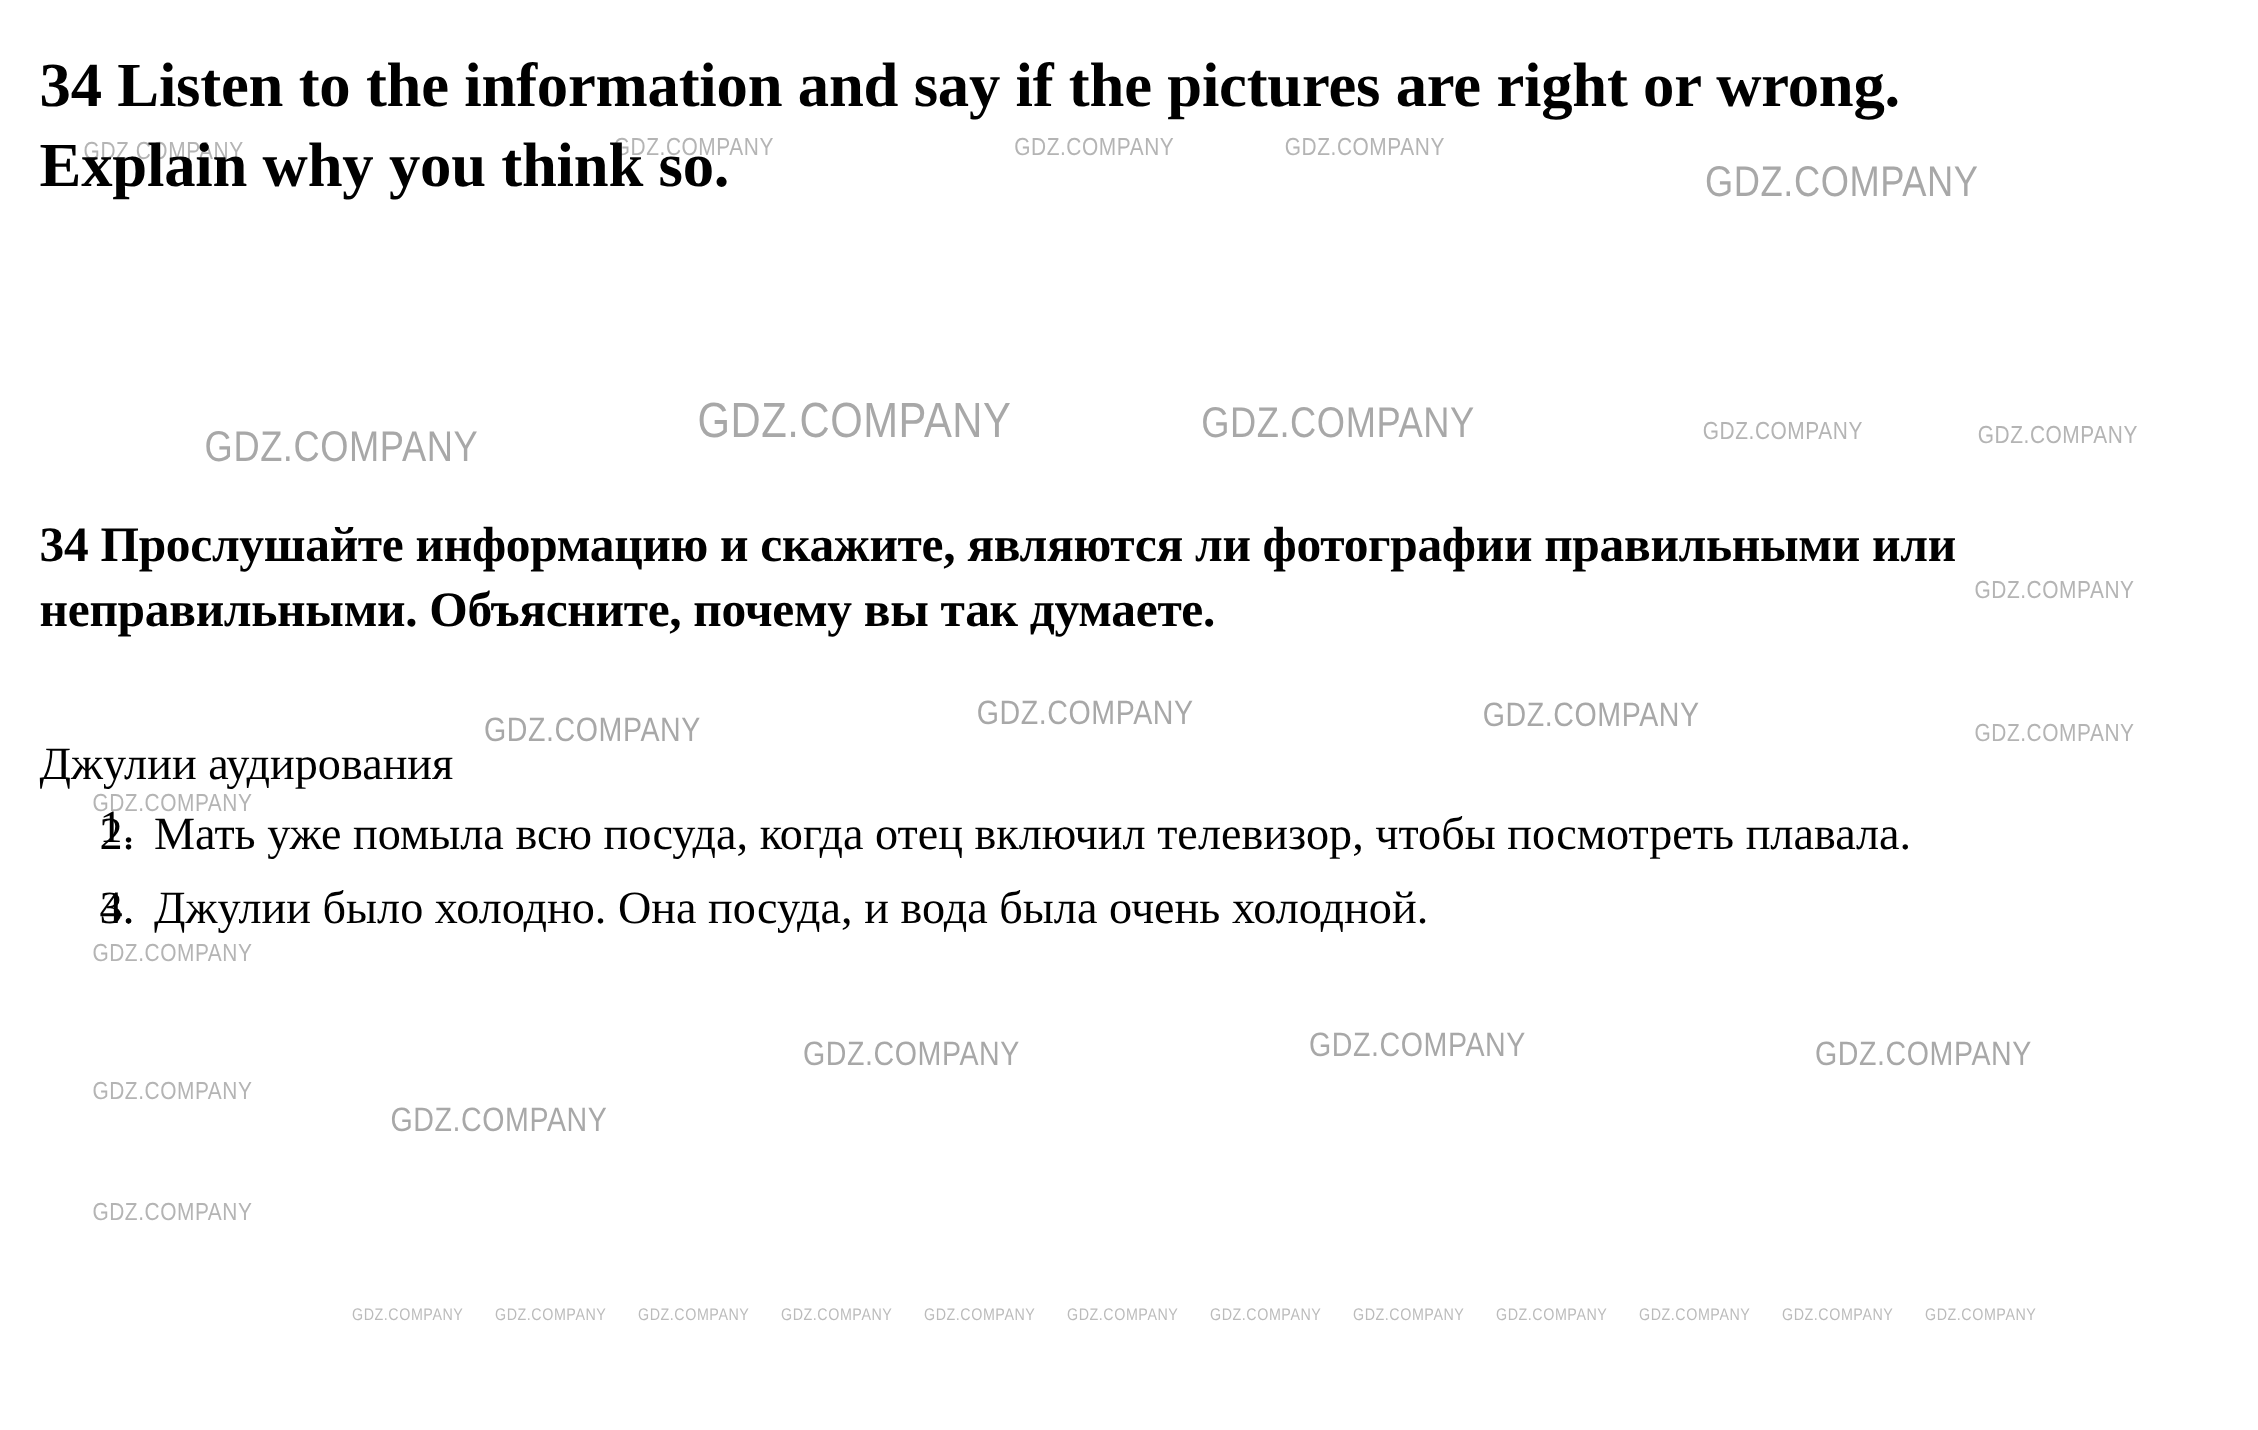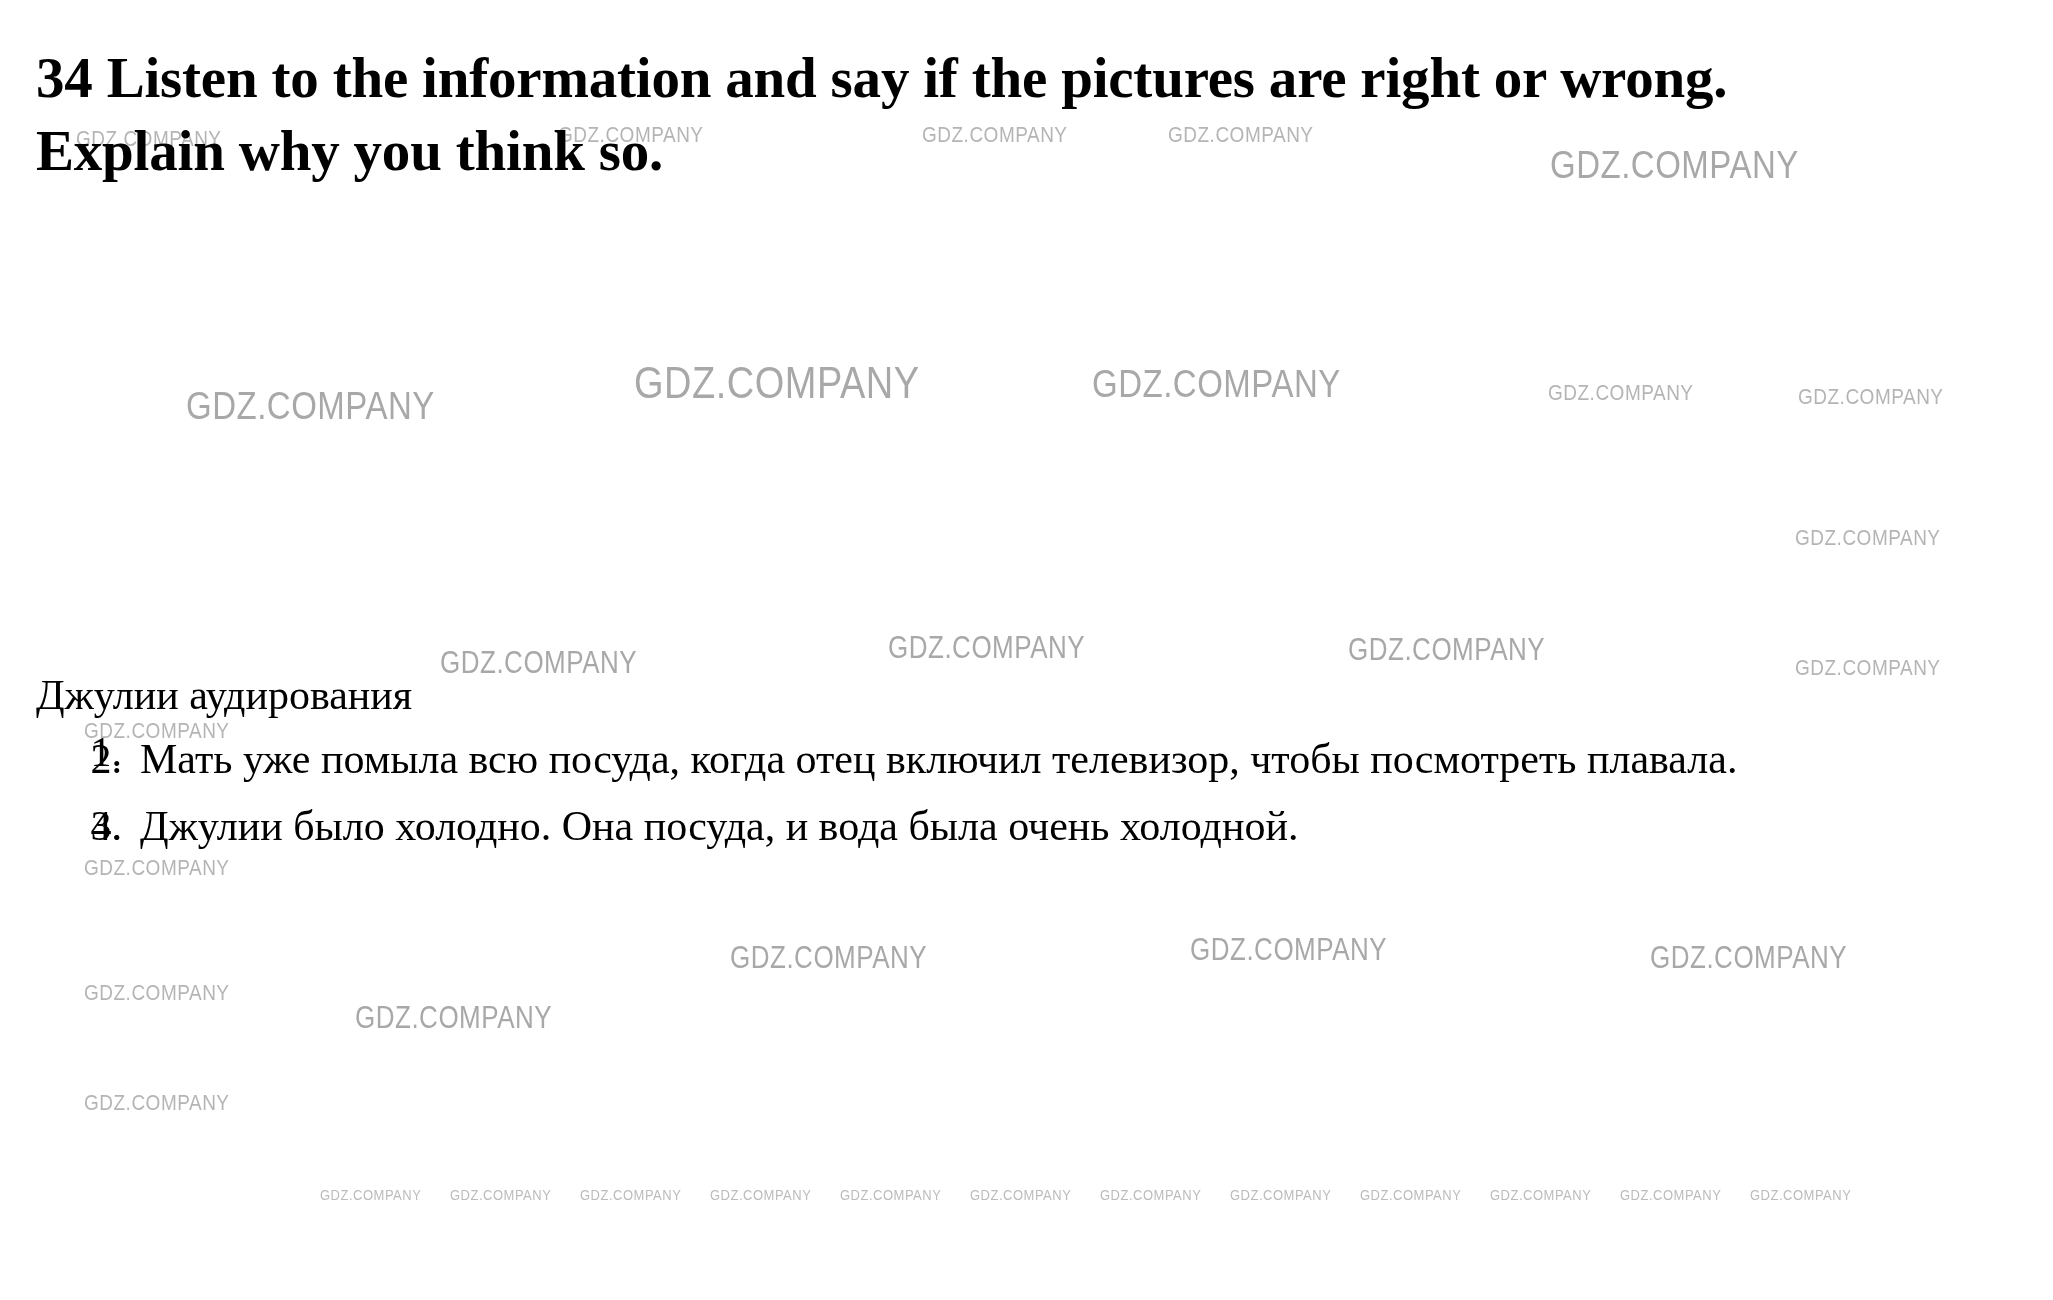--- a/index.html
+++ b/index.html
@@ -147,20 +147,21 @@
       <span class="wm tiny" style="left: 1100px; top: 1186px;">GDZ.COMPANY</span>
       <span class="wm tiny" style="left: 1230px; top: 1186px;">GDZ.COMPANY</span>
       <span class="wm tiny" style="left: 1360px; top: 1186px;">GDZ.COMPANY</span>
       <span class="wm tiny" style="left: 1490px; top: 1186px;">GDZ.COMPANY</span>
       <span class="wm tiny" style="left: 1620px; top: 1186px;">GDZ.COMPANY</span>
       <span class="wm tiny" style="left: 1750px; top: 1186px;">GDZ.COMPANY</span>
     </div>
 
   <div class="heading-en">34 Listen to the information and say if the pictures are right or wrong. Explain why you think so.</div>
 
+  <div class="heading-ru">34 Прослушайте информацию и скажите, являются ли фотографии правильными или неправильными. Объясните, почему вы так думаете.</div>
 
   <div class="subheading">Джулии аудирования</div>
 
   <ol class="task-list">
     <li>
       <span class="num">1.</span>
     </li>
     <li>
       <span class="num">2.</span>
       <span>Мать уже помыла всю посуда, когда отец включил телевизор, чтобы посмотреть плавала.</span>

